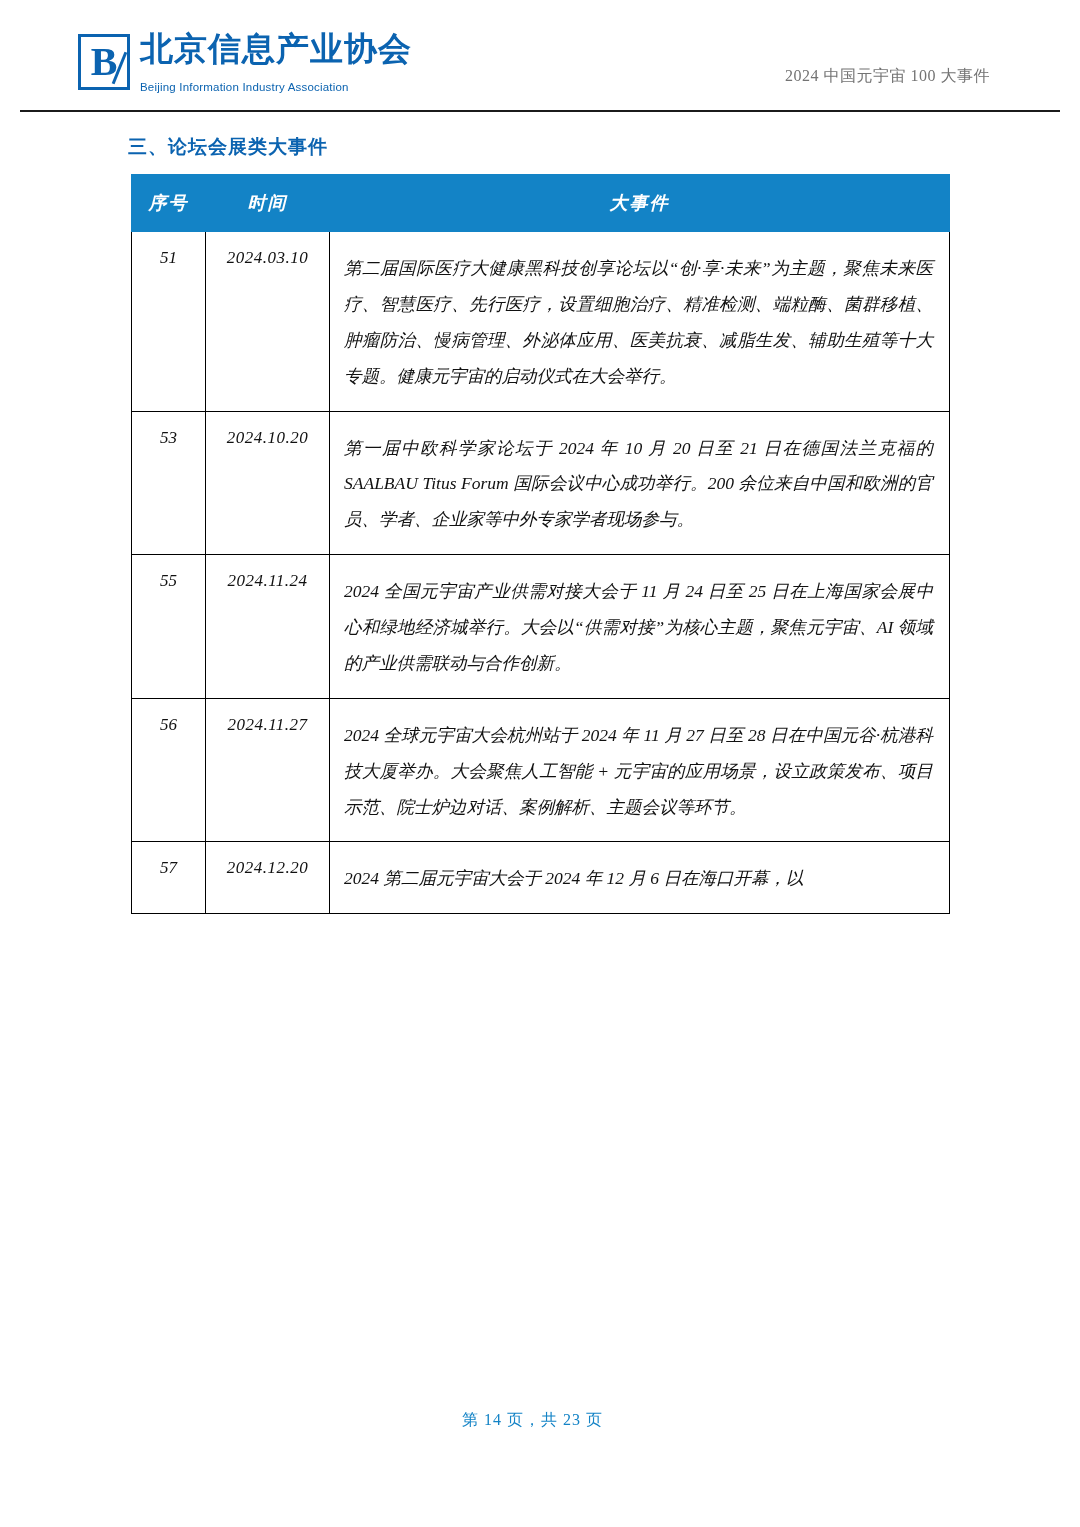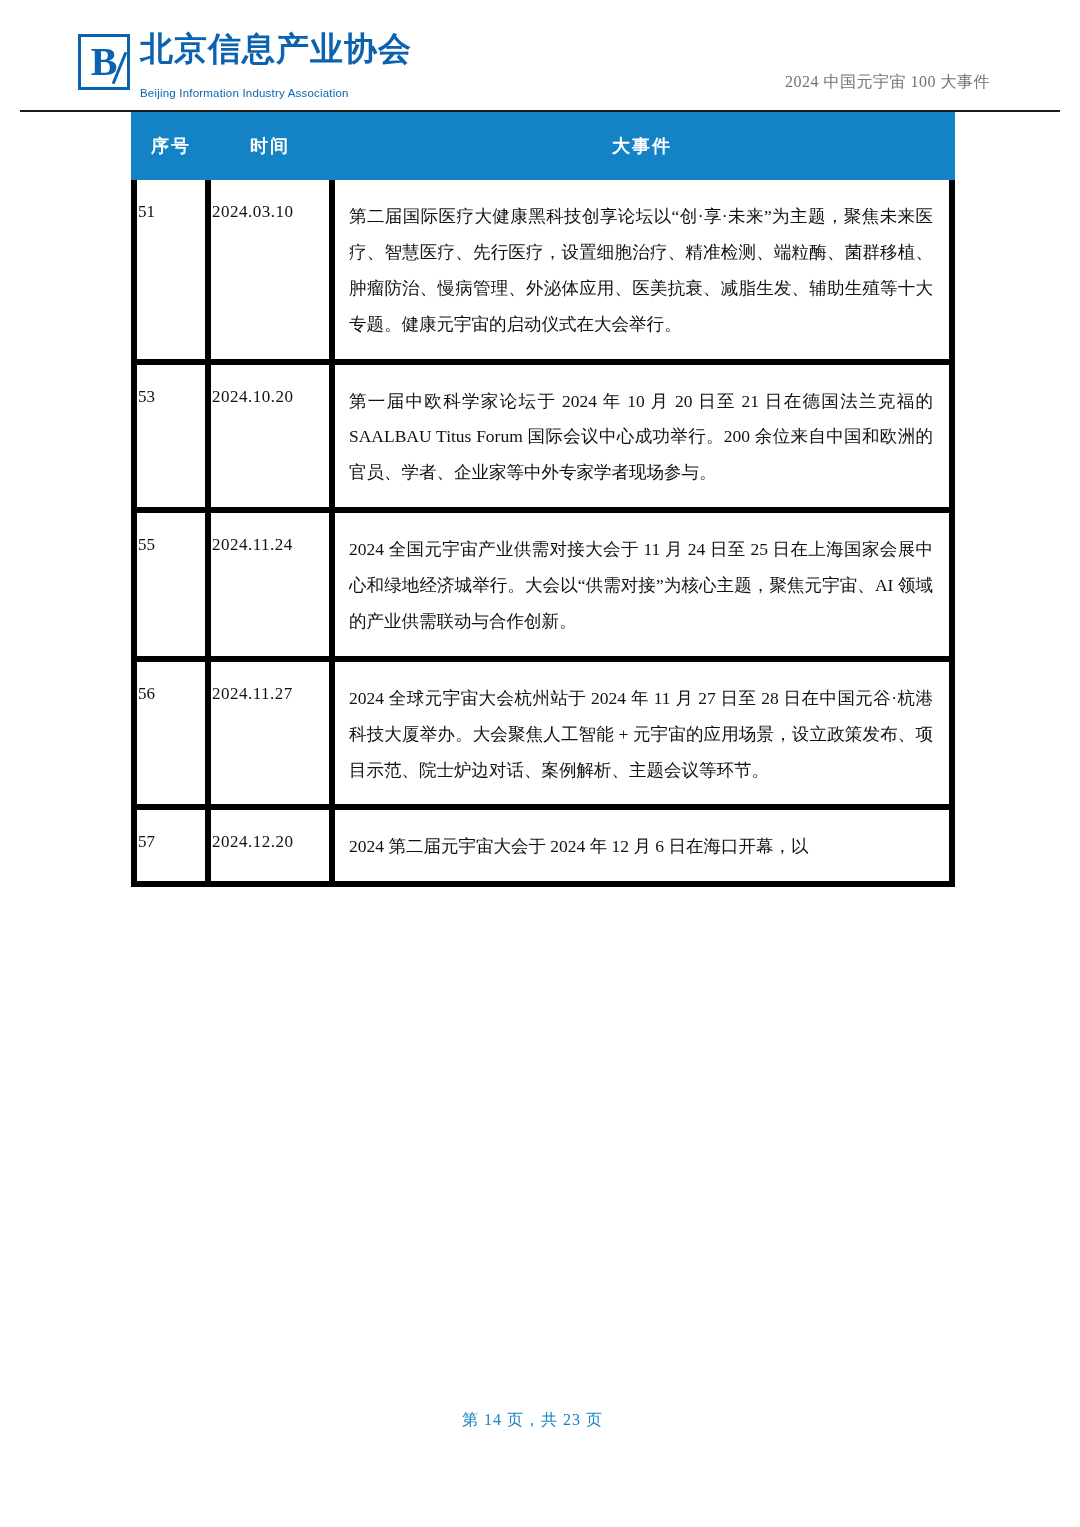--- a/index.html
+++ b/index.html
@@ -68,21 +68,21 @@
     font-size: 33px;
     letter-spacing: 1px;
     color: #0b63b0;
     line-height: 36px;
   }
   .logo-text-en {
     font-family: "Liberation Sans", sans-serif;
     font-size: 11.5px;
     letter-spacing: 0.2px;
     color: #0b63b0;
-    margin-top: 17px;
+    margin-top: 11px;
   }
   .header-right {
     font-family: "Liberation Serif", serif;
     font-size: 16px;
     color: #737373;
     padding-bottom: 6px;
     letter-spacing: 0.5px;
   }
   .header-rule {
     position: absolute;
@@ -107,43 +107,45 @@
   .table-wrap {
     margin: 0 auto;
     width: 818px;
   }
   table.events {
     width: 818px;
     border-collapse: collapse;
     table-layout: fixed;
   }
   table.events th, table.events td {
-    border: 6px solid #000000;
+    border: 1px solid #000000;
     vertical-align: top;
+    font-style: italic;
   }
   table.events thead th {
     background: #1383c6;
     color: #ffffff;
     font-family: "Liberation Sans", sans-serif;
     font-weight: bold;
     font-size: 18px;
     height: 54px;
     text-align: center;
     vertical-align: middle;
     letter-spacing: 2px;
     border-color: #1383c6;
   }
   .col-idx { width: 74px; }
   .col-date { width: 124px; }
   .col-text { width: 620px; }
 
   td.idx, td.date {
+    text-align: center;
     font-size: 17px;
     color: #111;
-    padding-top: 22px;
+    padding-top: 16px;
     font-family: "Liberation Serif", serif;
   }
   td.date { letter-spacing: 0.5px; }
   td.text {
     padding: 19px 16px 16px 14px;
     font-size: 17.5px;
     line-height: 2.05;
     text-align: justify;
     text-justify: inter-ideograph;
     color: #111;
@@ -179,20 +181,21 @@
         <div>
           <div class="logo-text-cn">北京信息产业协会</div>
           <div class="logo-text-en">Beijing Information Industry Association</div>
         </div>
       </div>
       <div class="header-right">2024 中国元宇宙 100 大事件</div>
     </div>
     <div class="header-rule"></div>
   </div>
 
+  <div class="section-title">三、论坛会展类大事件</div>
 
   <div class="table-wrap">
     <table class="events">
       <colgroup>
         <col class="col-idx">
         <col class="col-date">
         <col class="col-text">
       </colgroup>
       <thead>
         <tr>

